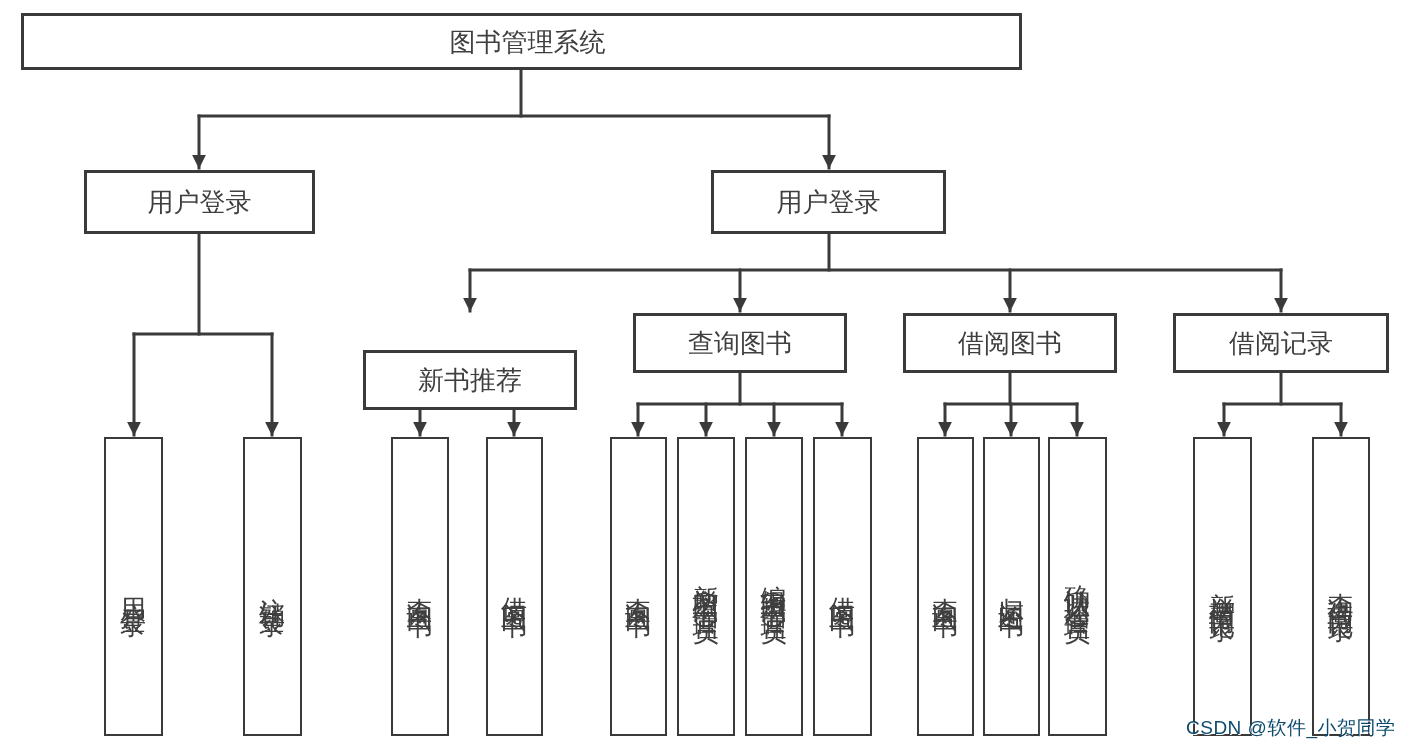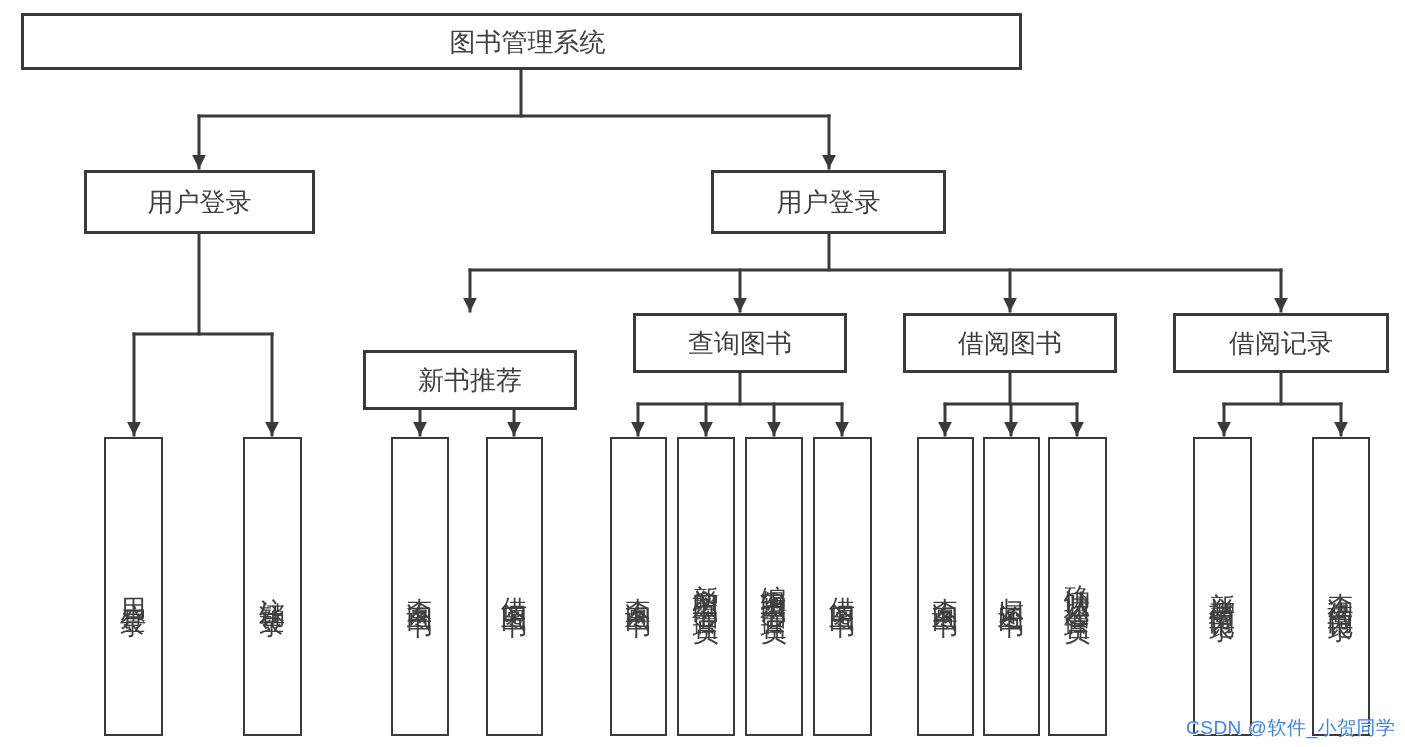--- a/index.html
+++ b/index.html
@@ -41,21 +41,21 @@
     letter-spacing:5px;
     line-height:1;
     white-space:nowrap;
   }
   .watermark{
     position:absolute;
     left:1186px;
     top:715px;
     font-size:19px;
     letter-spacing:0.5px;
-    color:#3b82f6;
+    color:#0c4a6e;
     text-shadow:1px 1px 0 #ffffff;
     white-space:nowrap;
   }
 </style>
 </head>
 <body>
 
 <div class="canvas">
 
   <svg class="connectors" viewBox="0 0 1405 747" xmlns="http://www.w3.org/2000/svg">

